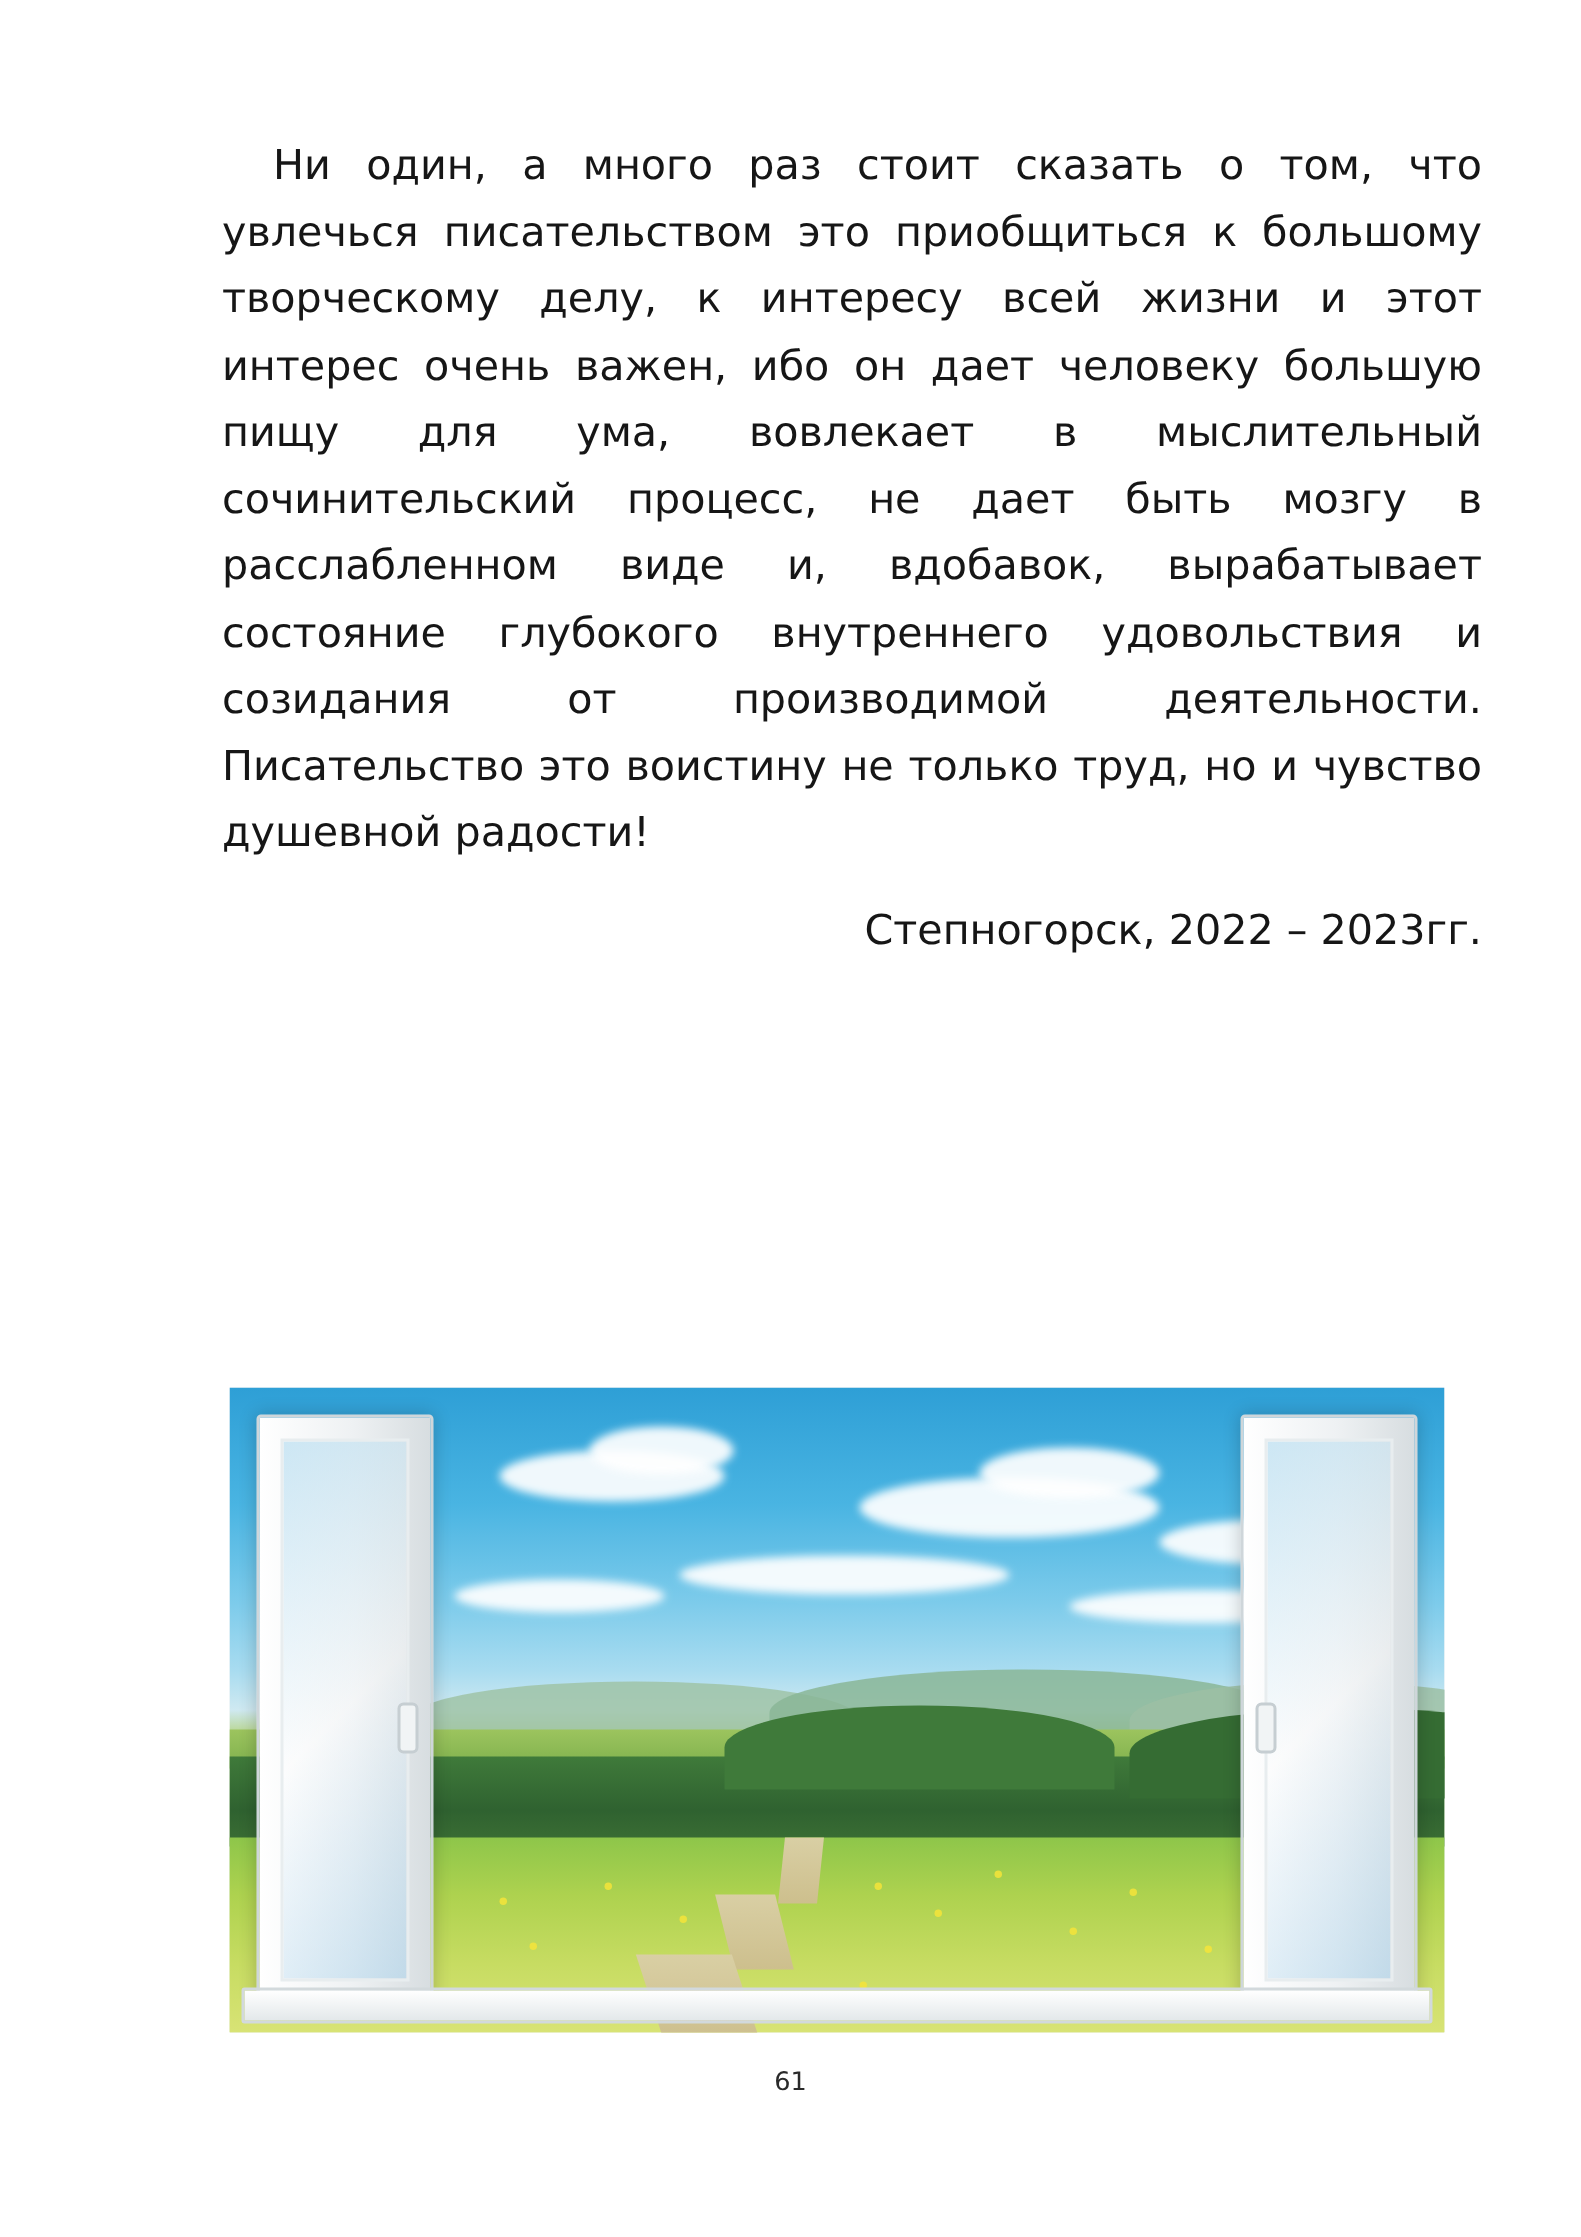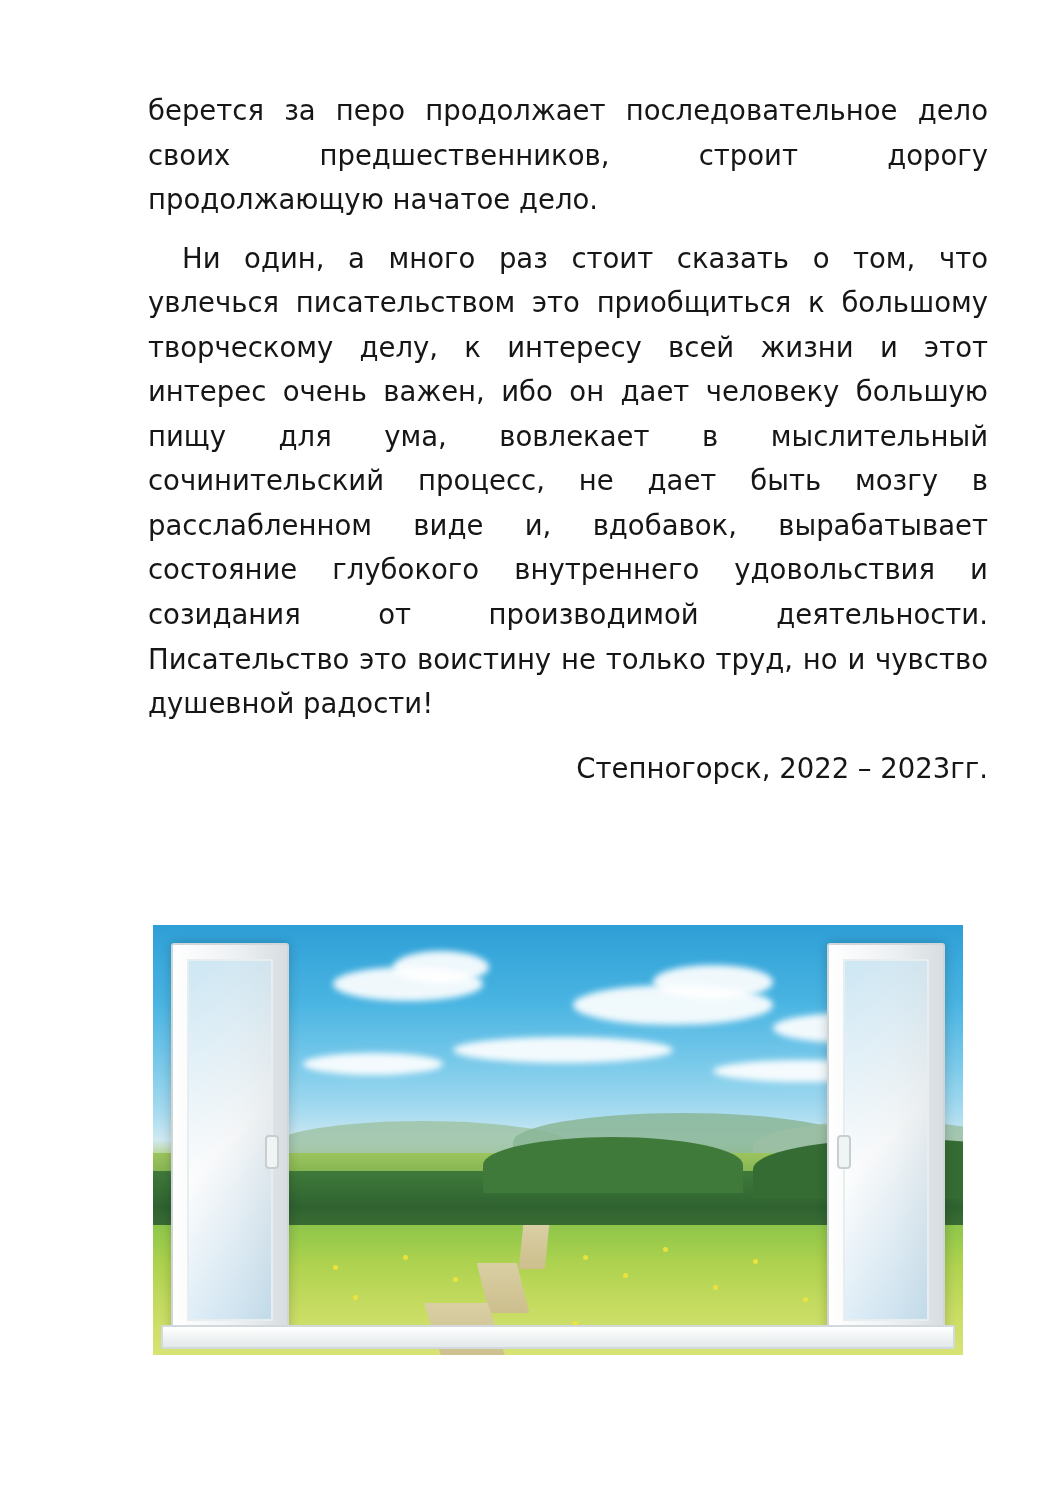--- a/index.html
+++ b/index.html
@@ -156,21 +156,20 @@
     font-size: 17px;
     color: #2a2a2a;
   }
 </style>
 </head>
 <body>
 
 <div class="page">
 
   <div class="content">
-    <p class="para">берется за перо продолжает последовательное дело своих предшественников, строит дорогу продолжающую начатое дело.</p>
     <p class="para indent">Ни один, а много раз стоит сказать о том, что увлечься писательством это приобщиться к большому творческому делу, к интересу всей жизни и этот интерес очень важен, ибо он дает человеку большую пищу для ума, вовлекает в мыслительный сочинительский процесс, не дает быть мозгу в расслабленном виде и, вдобавок, вырабатывает состояние глубокого внутреннего удовольствия и созидания от производимой деятельности. Писательство это воистину не только труд, но и чувство душевной радости!</p>
     <p class="signature">Степногорск, 2022 – 2023гг.</p>
   </div>
 
   <div class="figure">
     <div class="scene">
 
       <div class="cloud" style="left:180px; top:42px; width:150px; height:34px;"></div>
       <div class="cloud" style="left:240px; top:26px; width:96px; height:32px;"></div>
       <div class="cloud" style="left:420px; top:60px; width:200px; height:40px;"></div>
@@ -221,13 +220,14 @@
         <div class="handle l"></div>
       </div>
       <div class="sash right">
         <div class="glass"></div>
         <div class="handle r"></div>
       </div>
       <div class="sill"></div>
     </div>
   </div>
 
+  <div class="page-number">61</div>
 </div>
 
 </body></html>

